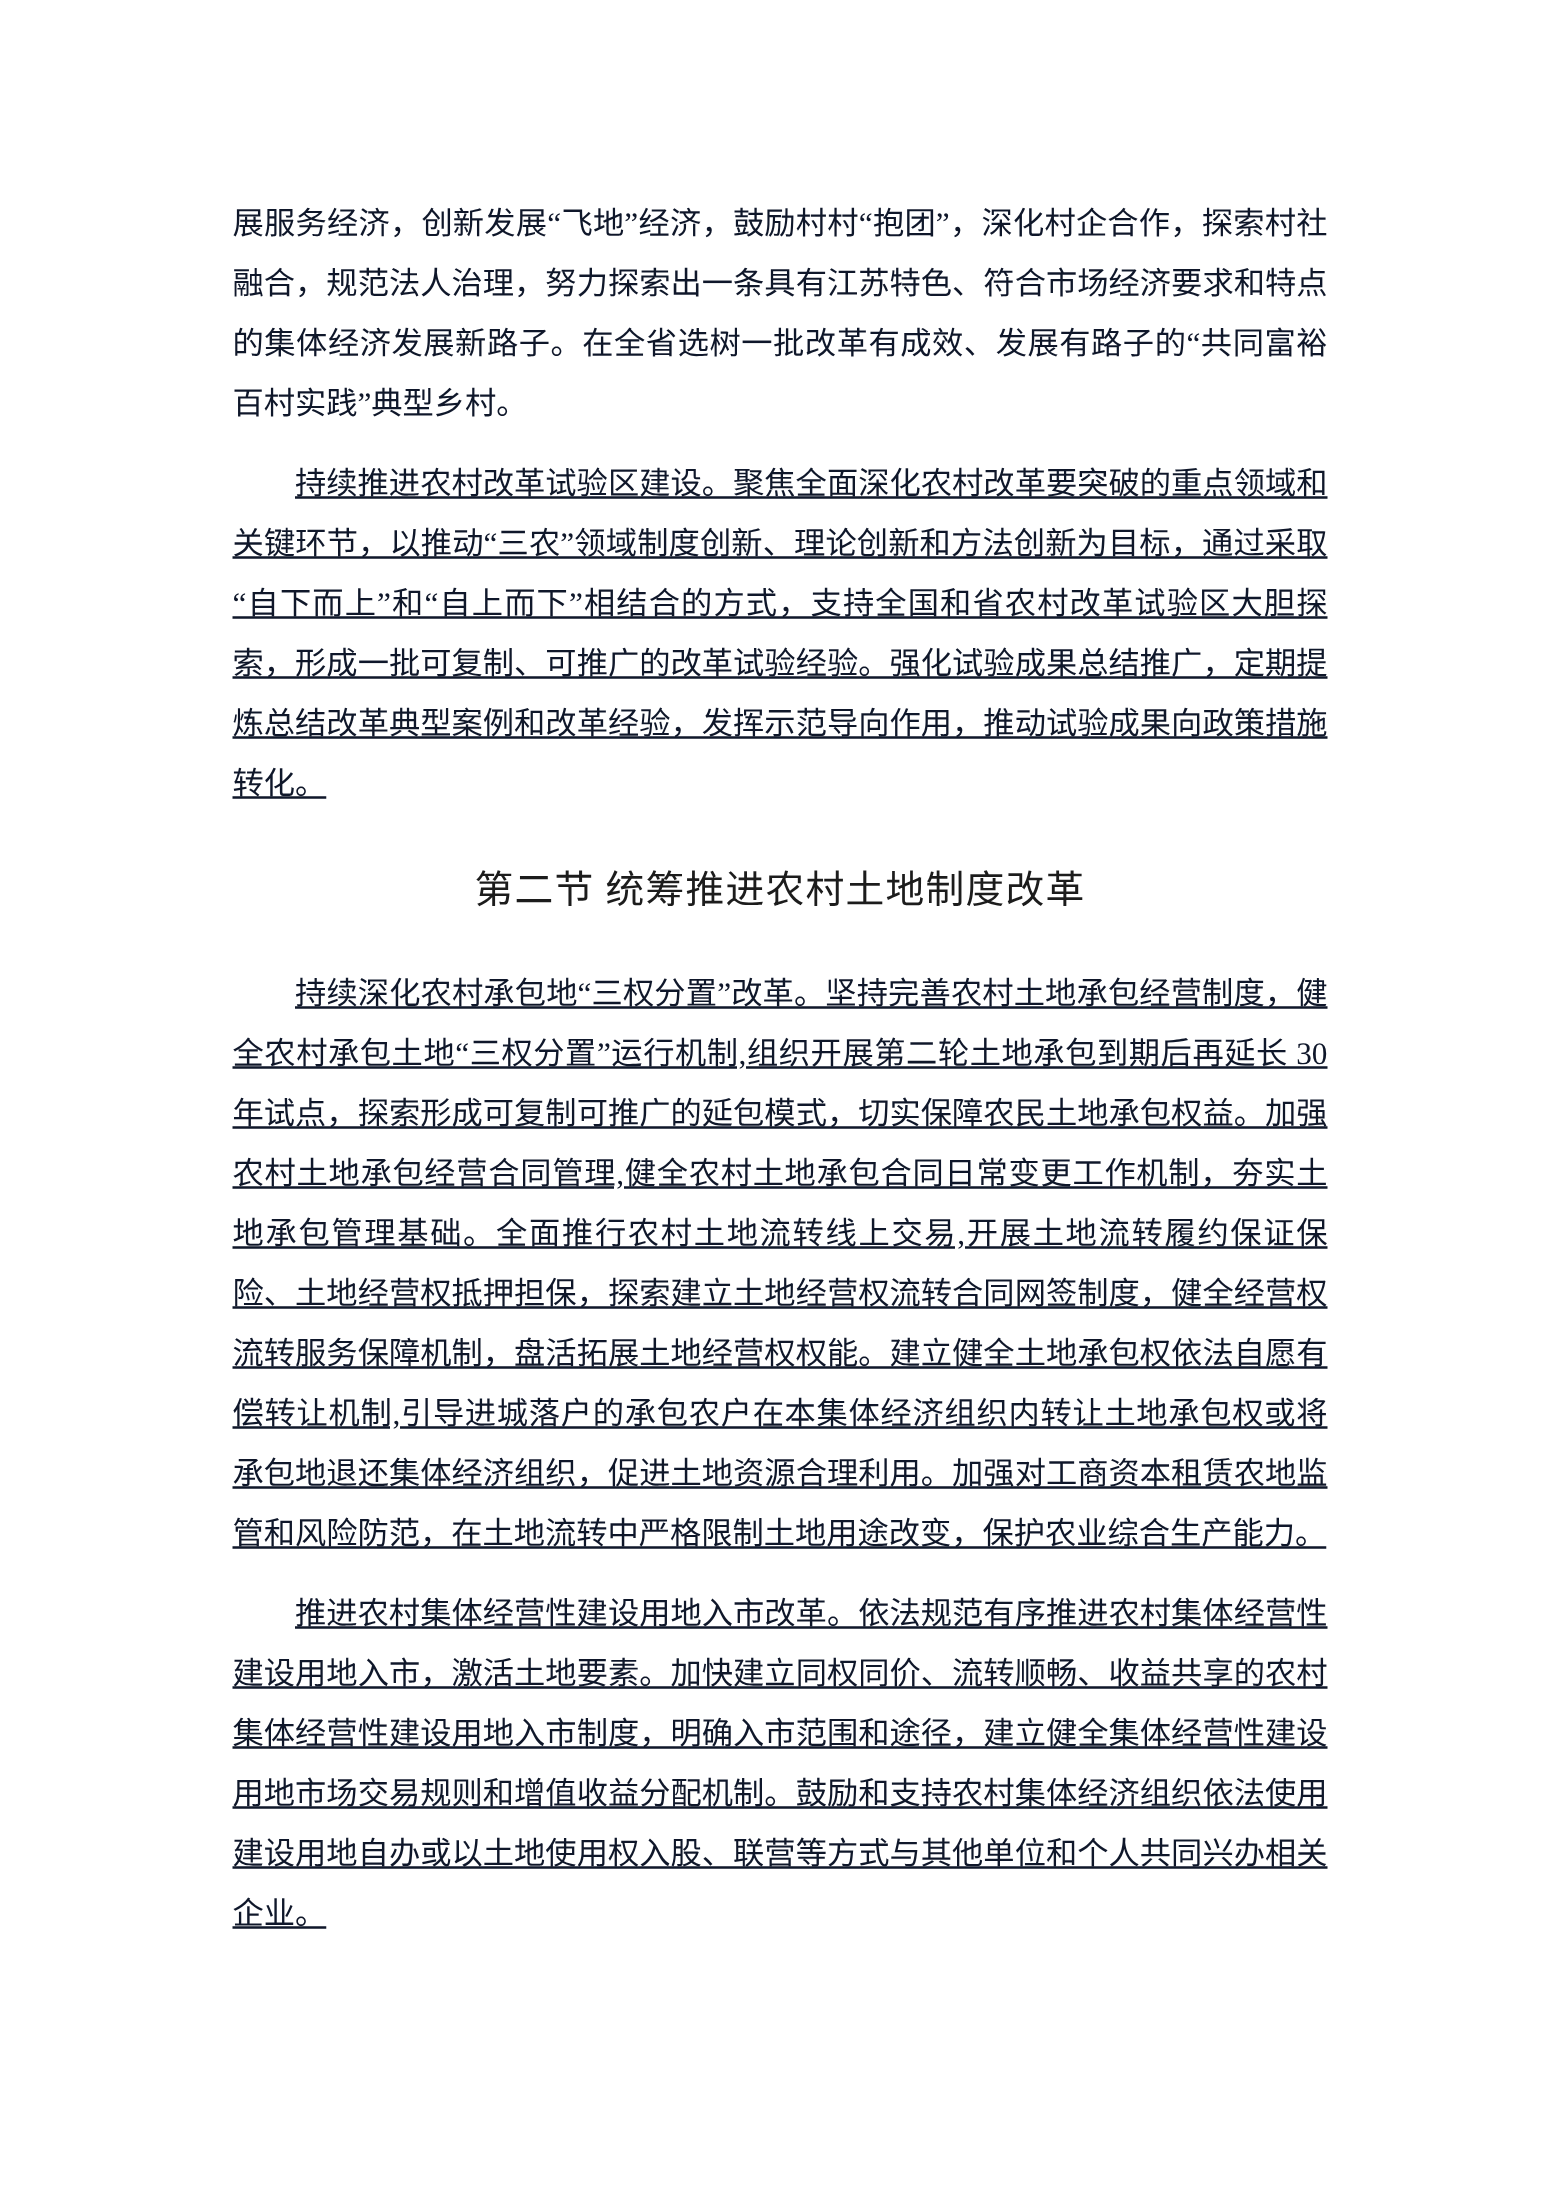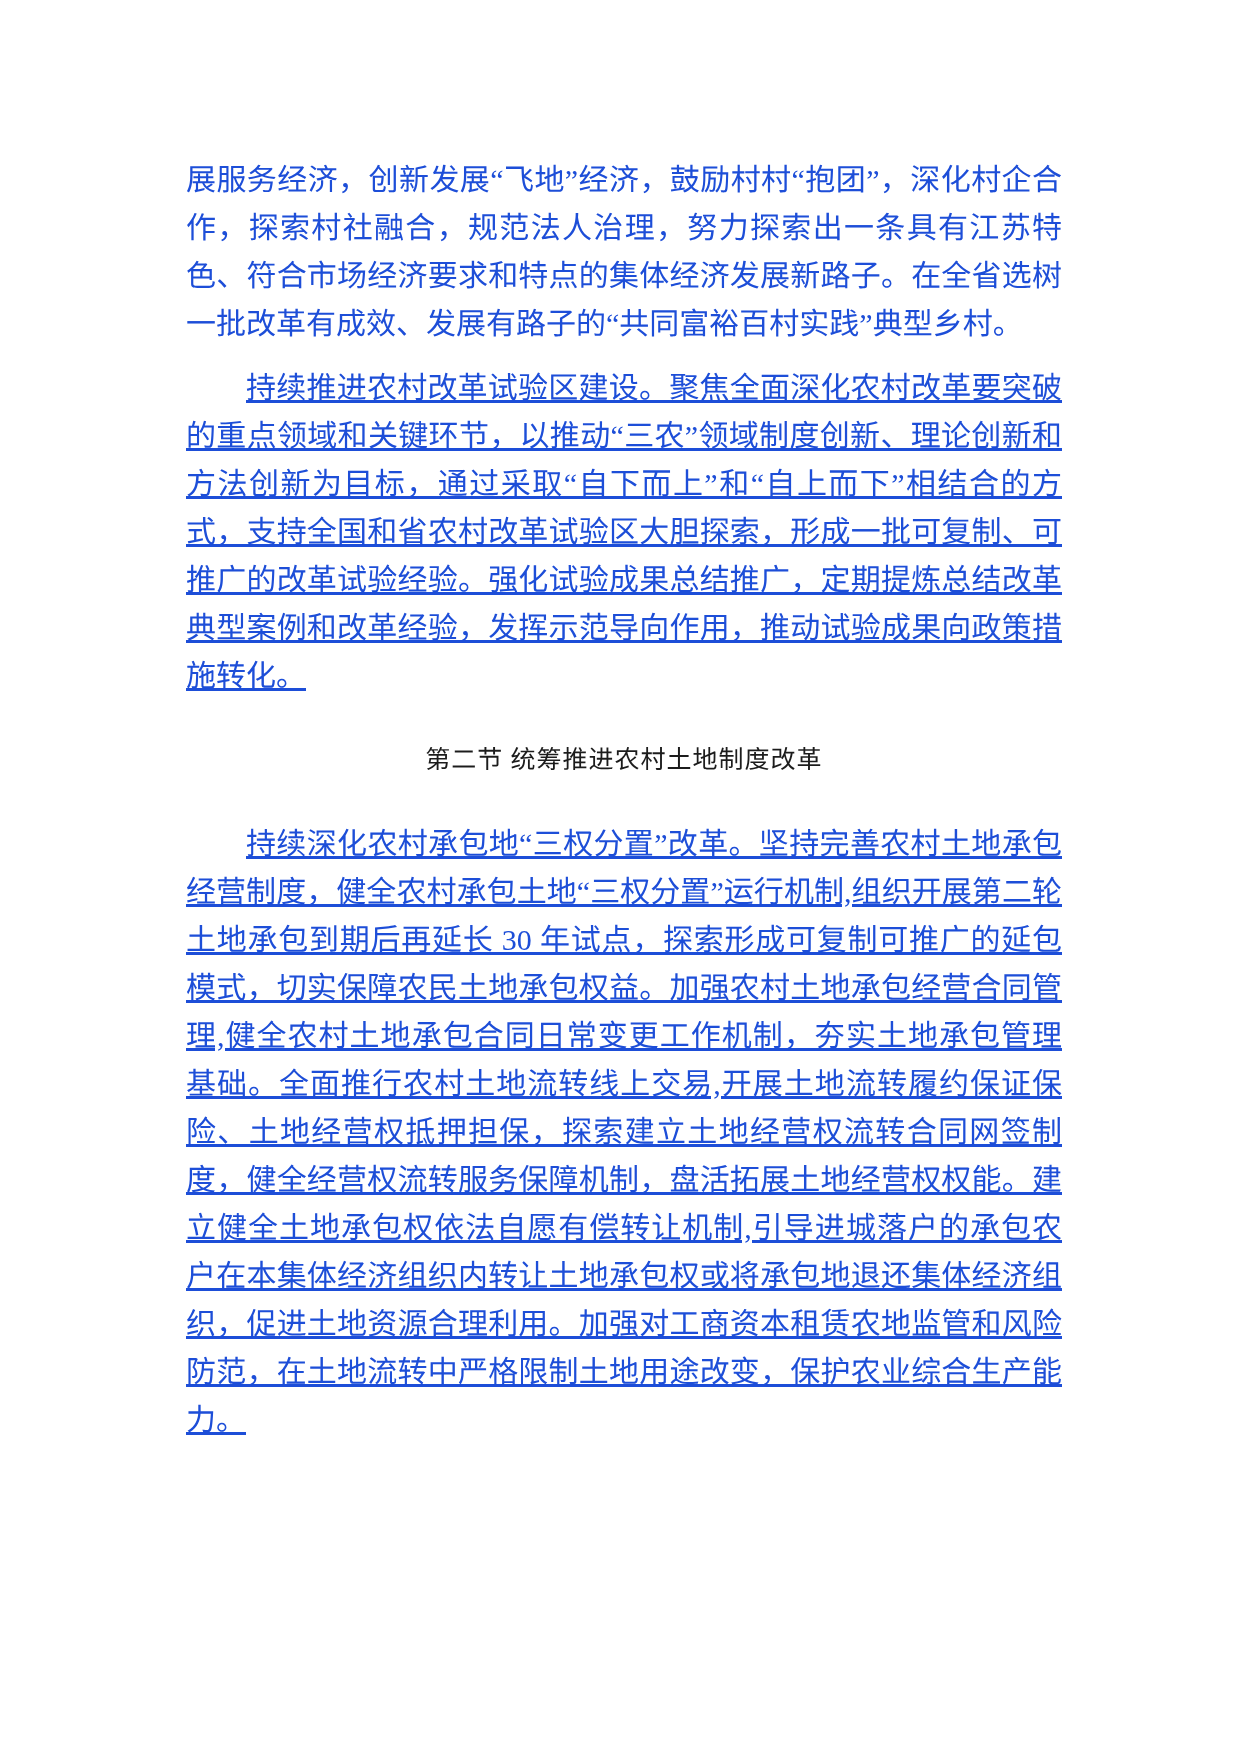--- a/index.html
+++ b/index.html
@@ -17,48 +17,49 @@
     color: #1c1c1c;
   }
   .content {
     position: absolute;
     left: 186px;
     top: 156px;
     width: 876px;
   }
   .body-para {
     margin: 0 0 16px 0;
-    font-size: 30px;
+    font-size: 25px;
     line-height: 48px;
     text-align: justify;
     text-justify: inter-ideograph;
     word-break: break-all;
-    color: #1d4ed8;
+    color: #0f172a;
   }
   .body-para.indent {
     text-indent: 2em;
     text-decoration: underline;
   }
   .section-heading {
     margin: 36px 0 36px 0;
-    font-size: 25px;
+    font-size: 31px;
     line-height: 48px;
     font-weight: normal;
     text-align: center;
     color: #1c1c1c;
     letter-spacing: 1px;
   }
 </style>
 </head>
 <body>
 
 <div class="page">
   <div class="content">
     <p class="body-para">展服务经济，创新发展“飞地”经济，鼓励村村“抱团”，深化村企合作，探索村社融合，规范法人治理，努力探索出一条具有江苏特色、符合市场经济要求和特点的集体经济发展新路子。在全省选树一批改革有成效、发展有路子的“共同富裕百村实践”典型乡村。</p>
 
     <p class="body-para indent">持续推进农村改革试验区建设。聚焦全面深化农村改革要突破的重点领域和关键环节，以推动“三农”领域制度创新、理论创新和方法创新为目标，通过采取“自下而上”和“自上而下”相结合的方式，支持全国和省农村改革试验区大胆探索，形成一批可复制、可推广的改革试验经验。强化试验成果总结推广，定期提炼总结改革典型案例和改革经验，发挥示范导向作用，推动试验成果向政策措施转化。</p>
 
     <h2 class="section-heading">第二节 统筹推进农村土地制度改革</h2>
 
     <p class="body-para indent">持续深化农村承包地“三权分置”改革。坚持完善农村土地承包经营制度，健全农村承包土地“三权分置”运行机制,组织开展第二轮土地承包到期后再延长 30 年试点，探索形成可复制可推广的延包模式，切实保障农民土地承包权益。加强农村土地承包经营合同管理,健全农村土地承包合同日常变更工作机制，夯实土地承包管理基础。全面推行农村土地流转线上交易,开展土地流转履约保证保险、土地经营权抵押担保，探索建立土地经营权流转合同网签制度，健全经营权流转服务保障机制，盘活拓展土地经营权权能。建立健全土地承包权依法自愿有偿转让机制,引导进城落户的承包农户在本集体经济组织内转让土地承包权或将承包地退还集体经济组织，促进土地资源合理利用。加强对工商资本租赁农地监管和风险防范，在土地流转中严格限制土地用途改变，保护农业综合生产能力。</p>
 
+    <p class="body-para indent">推进农村集体经营性建设用地入市改革。依法规范有序推进农村集体经营性建设用地入市，激活土地要素。加快建立同权同价、流转顺畅、收益共享的农村集体经营性建设用地入市制度，明确入市范围和途径，建立健全集体经营性建设用地市场交易规则和增值收益分配机制。鼓励和支持农村集体经济组织依法使用建设用地自办或以土地使用权入股、联营等方式与其他单位和个人共同兴办相关企业。</p>
   </div>
 </div>
 
 </body></html>

